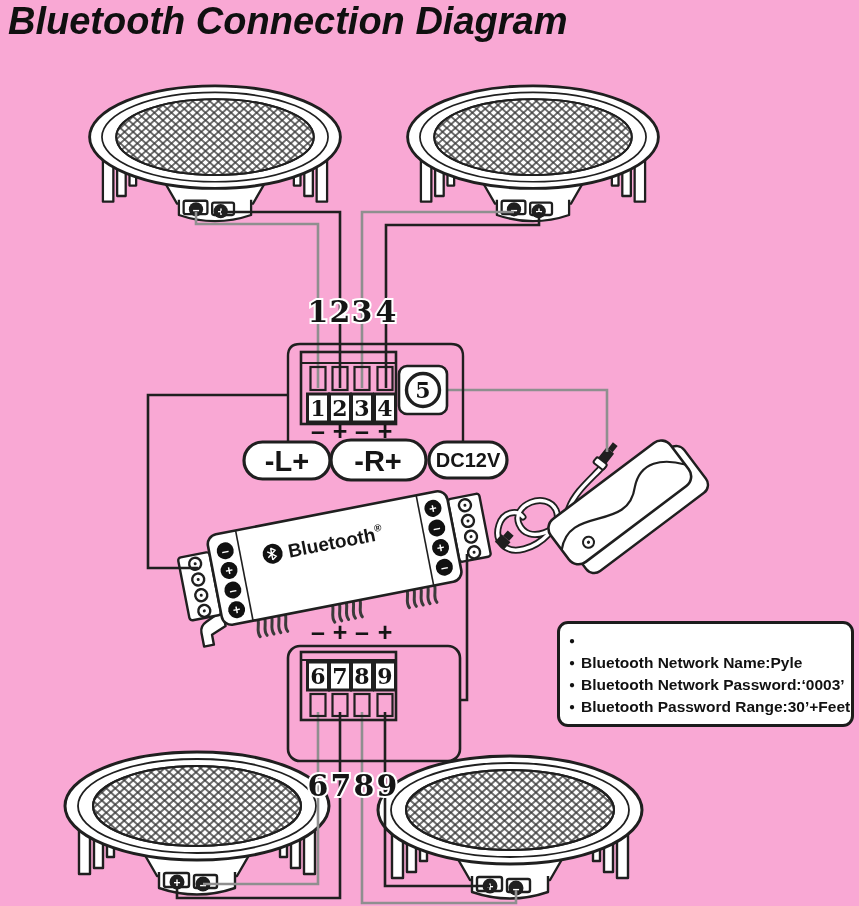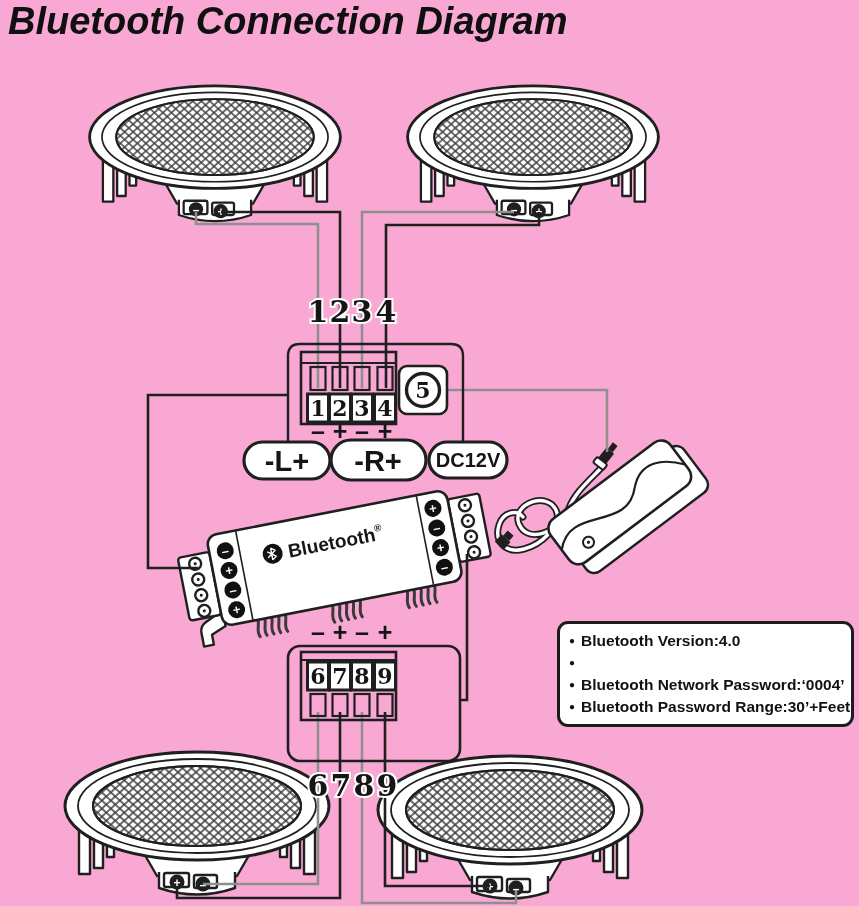--- a/index.html
+++ b/index.html
@@ -287,28 +287,28 @@
       <text class="num" x="318" y="796">6</text>
       <text class="num" x="341" y="796" fill="#9a9a9a">7</text>
       <text class="num" x="364" y="796">8</text>
       <text class="num" x="387" y="796">9</text>
     </g>
   </svg>
 
   <div class="infobox">
     <div class="infoline">
       <span class="bullet">●</span>
-      <span>Bluetooth Version:4.0</span>
     </div>
     <div class="infoline">
       <span class="bullet">●</span>
+      <span>Bluetooth Network Name:Pyle</span>
     </div>
     <div class="infoline">
       <span class="bullet">●</span>
-      <span>Bluetooth Network Password:‘0004’</span>
+      <span>Bluetooth Network Password:‘0003’</span>
     </div>
     <div class="infoline">
       <span class="bullet">●</span>
       <span>Bluetooth Password Range:30’+Feet</span>
     </div>
   </div>
 
 </div>
 
 </body></html>

